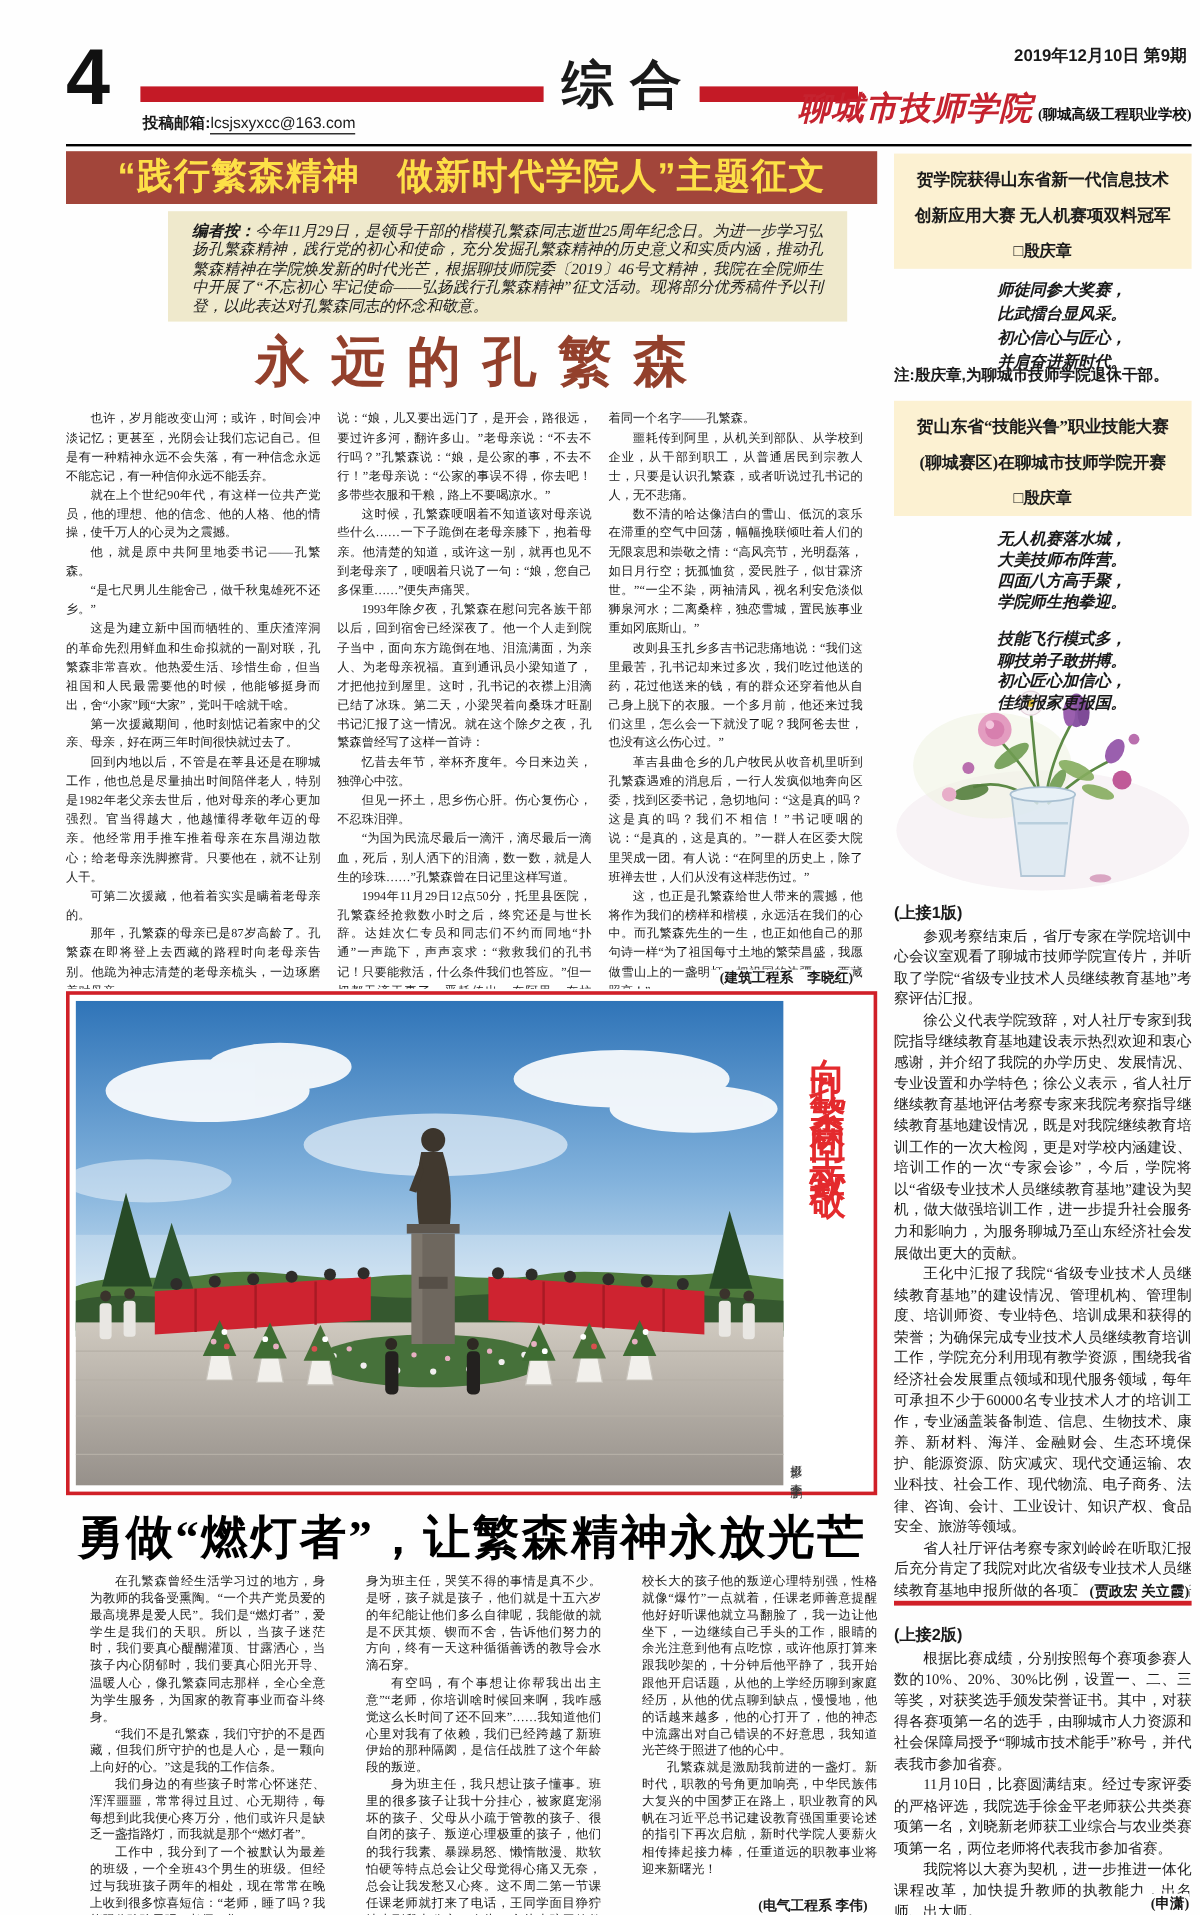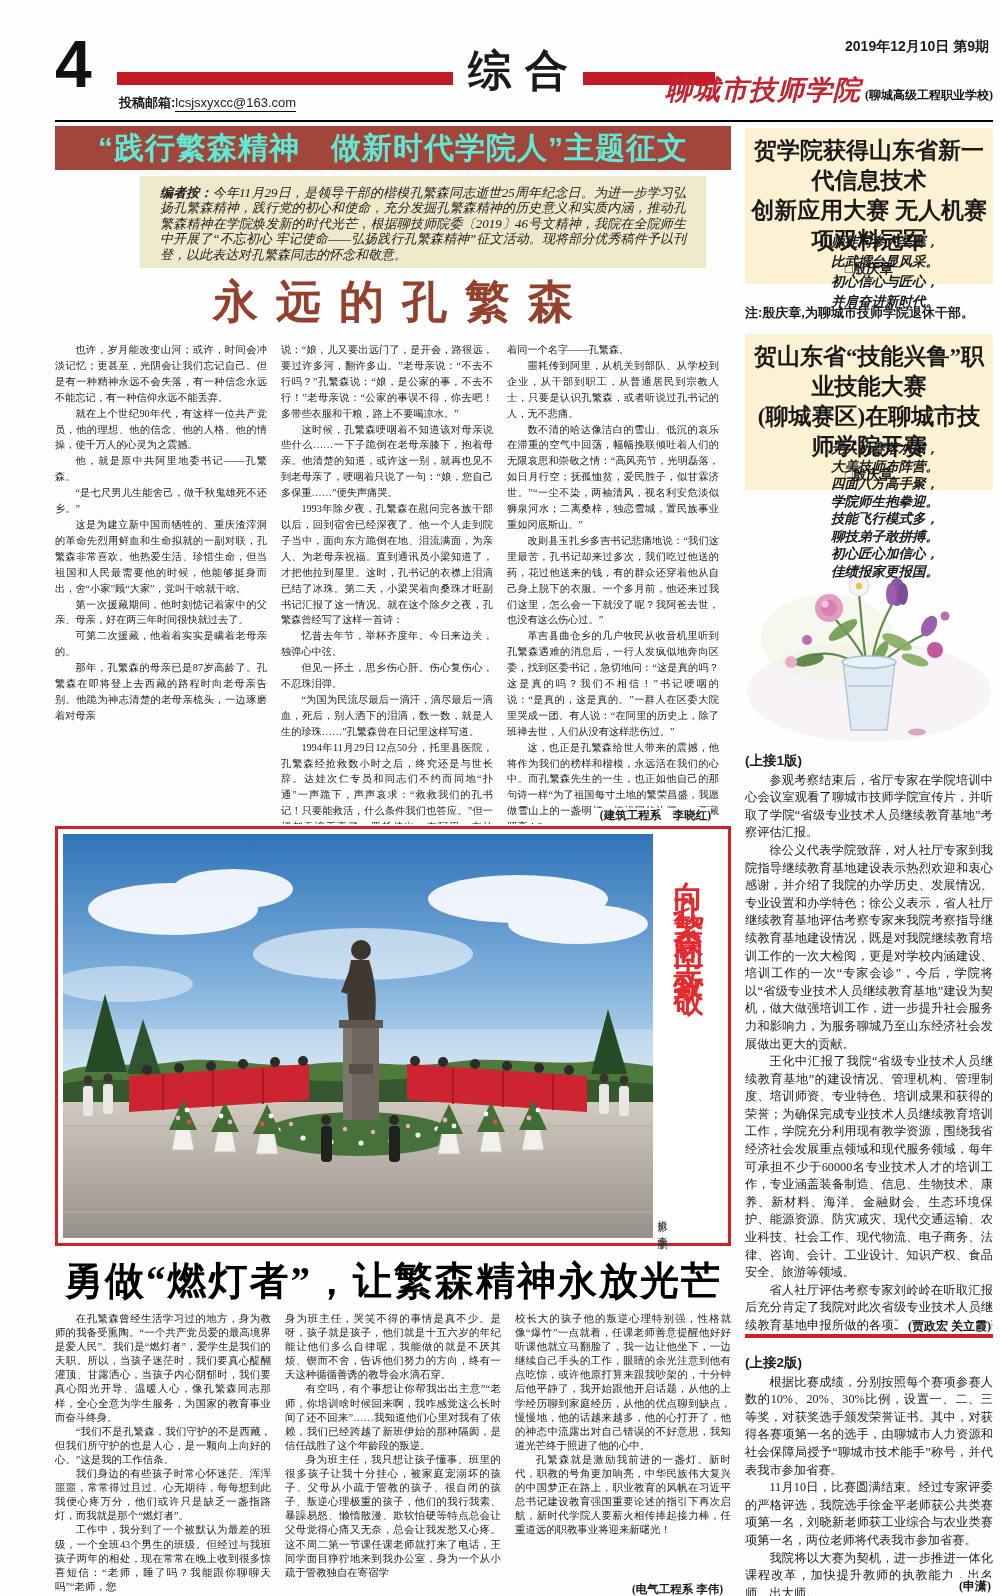--- a/index.html
+++ b/index.html
@@ -24,21 +24,21 @@
           font-family:"Liberation Sans", sans-serif; }
   .masthead { position:absolute; right:0; top:38px; white-space:nowrap; }
   .masthead-main { color:#c5232f; font-size:27px; font-weight:bold; font-style:italic;
                    letter-spacing:1px; }
   .masthead-sub { font-size:12px; font-weight:bold; color:#111; }
   .rule { position:absolute; left:55px; right:7px; top:120px; height:2px; background:#000; }
 
   
   .left-col { position:absolute; left:55px; top:126px; width:676px; height:1470px; }
   .banner { position:absolute; top:0; left:0; right:0; height:44px; background:#a2453a;
-            color:#5eead4; text-align:center; font-size:30px; font-weight:900; line-height:44px;
+            color:#fde047; text-align:center; font-size:30px; font-weight:900; line-height:44px;
             font-family:"Liberation Sans", sans-serif; letter-spacing:1px; }
   .editor-note { position:absolute; top:50px; left:85px; right:25px; height:92px;
                  background:#efe9cc; padding:9px 20px; font-size:13px; line-height:15.4px;
                  font-style:italic; overflow:hidden; text-align:justify; }
   .editor-note .en-label { font-weight:bold; }
   .a1-title { position:absolute; top:146px; left:0; right:0; text-align:center; font-size:45px;
               font-weight:bold; color:#93402c; letter-spacing:18px; text-indent:18px;
               font-family:"Liberation Serif", serif; }
   .a1-cols { position:absolute; top:216px; left:0; right:12px; height:482px; display:flex; gap:14px;
              overflow:hidden; }
@@ -57,37 +57,37 @@
   .photo-side { position:relative; flex:1; }
   .v-caption { writing-mode:vertical-rl; font-size:30px; font-weight:900; color:#e42a2d;
                letter-spacing:15px; margin:24px auto 0; font-family:"Liberation Sans", sans-serif; }
   .v-credit { position:absolute; left:2px; bottom:4px; writing-mode:vertical-rl; font-size:10px;
               color:#333; letter-spacing:2px; }
 
   .a2-title { position:absolute; top:1128px; left:0; right:0; text-align:center; font-size:39px;
               font-weight:900; color:#000; letter-spacing:2px; font-family:"Liberation Serif", serif; }
   .a2-cols { position:absolute; top:1186px; left:0; right:0; bottom:0; display:flex; gap:14px;
              overflow:hidden; }
-  .a2-cols .col { font-size:10.4px; line-height:14.1px; }
+  .a2-cols .col { font-size:10.4px; line-height:14.1px;margin-left:20px; }
 
   
   .right-col { position:absolute; left:745px; top:126px; width:248px; height:1470px; }
   .poem-box { position:absolute; left:0; right:0; background:#fcf1d2; padding:8px 4px 6px;
               text-align:center; }
   .poem-box1 { top:2px; }
   .poem-box2 { top:208px; }
-  .poem-title { font-size:23px; font-weight:900; line-height:30px; }
+  .poem-title { font-size:14px; font-weight:900; line-height:30px; }
   .poem-author { font-size:13.5px; font-weight:bold; margin-top:4px;
                  font-family:"Liberation Sans", sans-serif; }
   .poem-body { position:absolute; left:86px; right:0; font-size:13.5px; line-height:20px;
                font-style:italic; font-weight:bold; z-index:2; }
   .poem-body p { margin:0; }
   .poem-body1 { top:106px; }
   .poem-body2 { top:314px; line-height:17.5px; }
-  .stanza2 { }
+  .stanza2 { margin-top:14px; }
   .poem-note { position:absolute; top:178px; left:0; right:0; font-size:13px; font-weight:bold;
                font-family:"Liberation Sans", sans-serif; }
   .flowers { position:absolute; top:438px; left:0; width:248px; height:182px; z-index:1; }
 
   .contsec { position:absolute; left:0; right:0; font-size:12.2px; line-height:17.6px;
              text-align:justify; overflow:hidden; }
   .cont1 { top:626px; height:584px; }
   .cont2 { top:1228px; height:242px; }
   .cont-label { font-weight:bold; font-size:13.5px; margin-bottom:2px;
                 font-family:"Liberation Sans", sans-serif; }
@@ -128,20 +128,21 @@
 
     <div class="a1-cols">
       <div class="col">
           <div class="paras">
             <p>也许，岁月能改变山河；或许，时间会冲淡记忆；更甚至，光阴会让我们忘记自己。但是有一种精神永远不会失落，有一种信念永远不能忘记，有一种信仰永远不能丢弃。</p>
             <p>就在上个世纪90年代，有这样一位共产党员，他的理想、他的信念、他的人格、他的情操，使千万人的心灵为之震撼。</p>
             <p>他，就是原中共阿里地委书记——孔繁森。</p>
             <p>“是七尺男儿生能舍己，做千秋鬼雄死不还乡。”</p>
             <p>这是为建立新中国而牺牲的、重庆渣滓洞的革命先烈用鲜血和生命拟就的一副对联，孔繁森非常喜欢。他热爱生活、珍惜生命，但当祖国和人民最需要他的时候，他能够挺身而出，舍“小家”顾“大家”，党叫干啥就干啥。</p>
             <p>第一次援藏期间，他时刻惦记着家中的父亲、母亲，好在两三年时间很快就过去了。</p>
+            <p>回到内地以后，不管是在莘县还是在聊城工作，他也总是尽量抽出时间陪伴老人，特别是1982年老父亲去世后，他对母亲的孝心更加强烈。官当得越大，他越懂得孝敬年迈的母亲。他经常用手推车推着母亲在东昌湖边散心；给老母亲洗脚擦背。只要他在，就不让别人干。</p>
             <p>可第二次援藏，他着着实实是瞒着老母亲的。</p>
             <p>那年，孔繁森的母亲已是87岁高龄了。孔繁森在即将登上去西藏的路程时向老母亲告别。他跪为神志清楚的老母亲梳头，一边琢磨着对母亲</p>
           </div>
         </div>
       <div class="col cont">
           <div class="paras">
             <p>说：“娘，儿又要出远门了，是开会，路很远，要过许多河，翻许多山。”老母亲说：“不去不行吗？”孔繁森说：“娘，是公家的事，不去不行！”老母亲说：“公家的事误不得，你去吧！多带些衣服和干粮，路上不要喝凉水。”</p>
             <p>这时候，孔繁森哽咽着不知道该对母亲说些什么……一下子跪倒在老母亲膝下，抱着母亲。他清楚的知道，或许这一别，就再也见不到老母亲了，哽咽着只说了一句：“娘，您自己多保重……”便失声痛哭。</p>
             <p>1993年除夕夜，孔繁森在慰问完各族干部以后，回到宿舍已经深夜了。他一个人走到院子当中，面向东方跪倒在地、泪流满面，为亲人、为老母亲祝福。直到通讯员小梁知道了，才把他拉到屋里。这时，孔书记的衣襟上泪滴已结了冰珠。第二天，小梁哭着向桑珠才旺副书记汇报了这一情况。就在这个除夕之夜，孔繁森曾经写了这样一首诗：</p>
             <p>忆昔去年节，举杯齐度年。今日来边关，独弹心中弦。</p>

